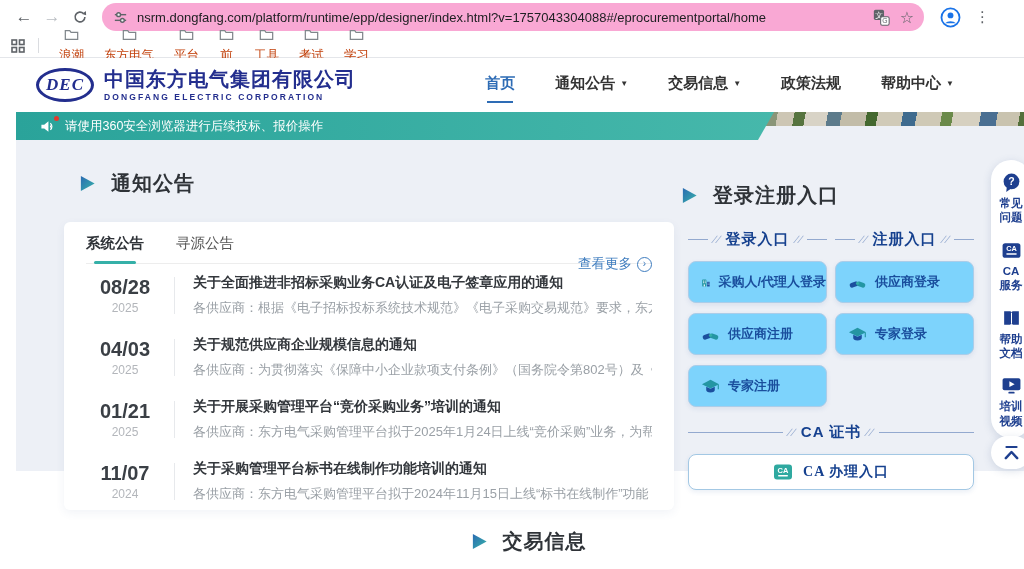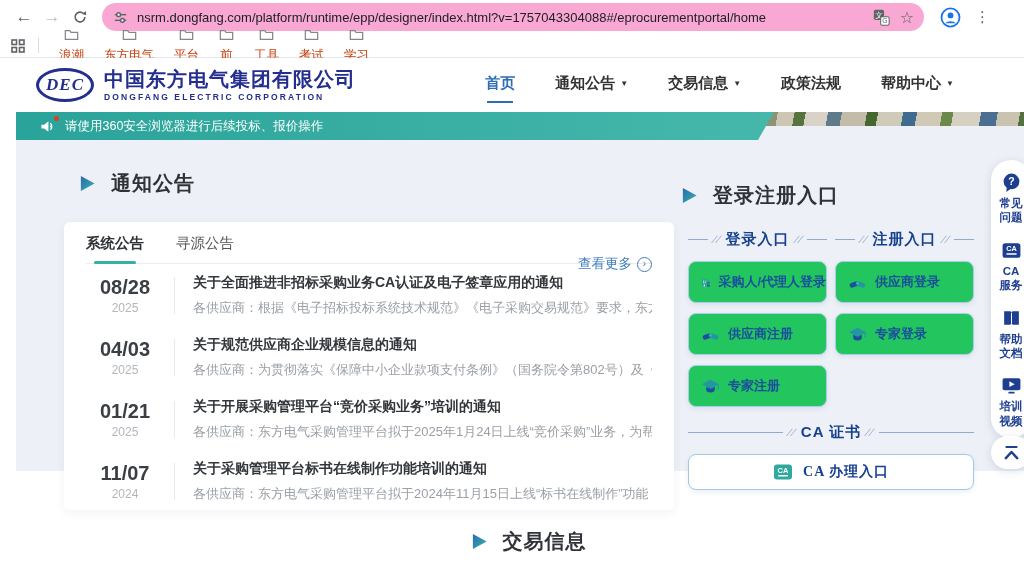--- a/index.html
+++ b/index.html
@@ -65,21 +65,21 @@
 
   
   .right-col { position:absolute; left:672px; top:118px; width:286px; }
   .deco-row { display:flex; gap:8px; }
   .deco-head { display:flex; align-items:center; gap:5px; width:139px; }
   .deco-head.wide { width:100%; }
   .deco-line { flex:1; height:1px; background:#93a9cf; }
   .deco-sl { color:#93a9cf; font-size:10px; font-style:italic; letter-spacing:1px; transform:skewX(-18deg); }
   .deco-txt { color:#16418f; font-size:15px; font-weight:bold; letter-spacing:1px; }
   .btn-grid { display:grid; grid-template-columns:139px 139px; column-gap:8px; row-gap:10px; margin-top:12px; }
-  .entry-btn { height:42px; background:#22c55e; border:1px solid #abcde9; border-radius:8px; box-shadow:0 2px 5px rgba(40,90,160,0.10); display:flex; align-items:center; padding-left:12px; gap:8px; }
+  .entry-btn { height:42px; background:#7dd3fc; border:1px solid #abcde9; border-radius:8px; box-shadow:0 2px 5px rgba(40,90,160,0.10); display:flex; align-items:center; padding-left:12px; gap:8px; }
   .entry-btn span { font-size:13px; font-weight:bold; color:#1a4e9d; white-space:nowrap; }
   .ca-section { margin-top:16px; }
   .ca-btn { margin-top:12px; height:36px; width:100%; background:#fff; border:1px solid #a3c8e4; border-radius:8px; box-shadow:0 2px 5px rgba(40,90,160,0.10); display:flex; align-items:center; justify-content:center; gap:10px; }
   .ca-btn span { font-size:14px; font-weight:600; color:#16418f; letter-spacing:1px;font-family:Liberation Serif, serif; }
 
   
   .bottom-head { position:absolute; top:416px; left:0; width:100%; display:flex; justify-content:center; align-items:center; gap:14px; }
 
   
   .float-bar { position:absolute; right:9px; top:48px; width:40px; background:#fff; border-radius:20px; box-shadow:0 2px 8px rgba(60,90,140,0.18); padding:12px 0 10px; display:flex; flex-direction:column; align-items:center; gap:15px; }

